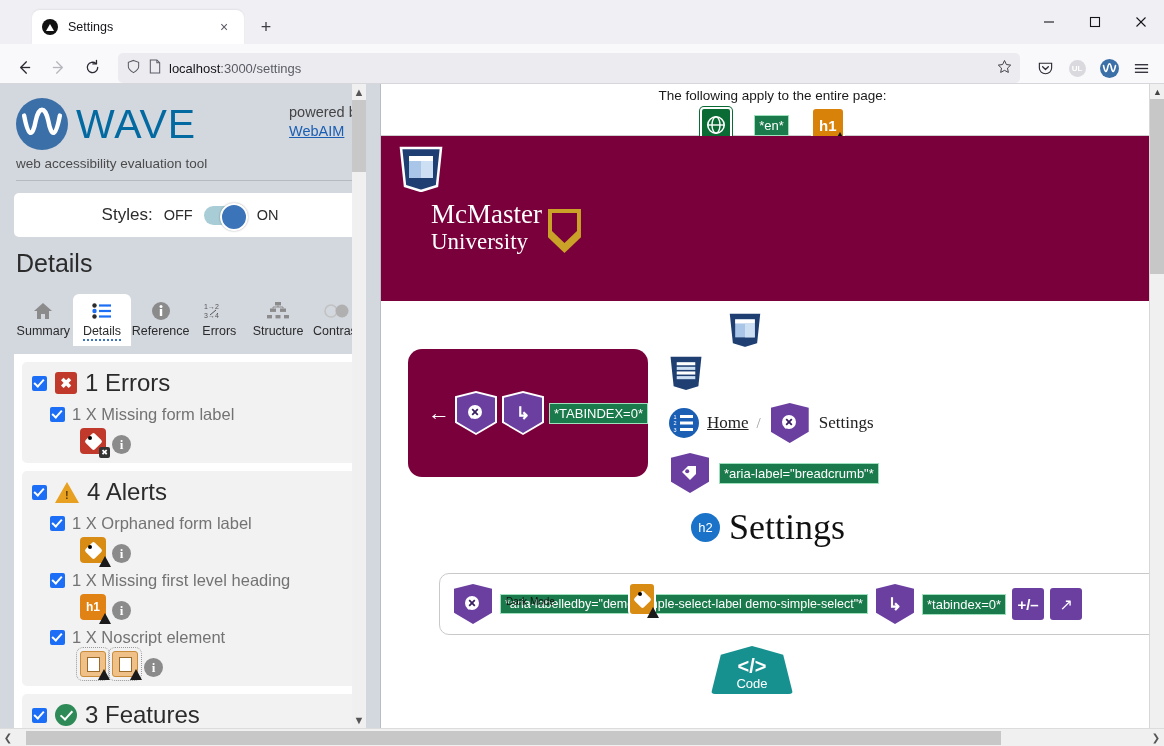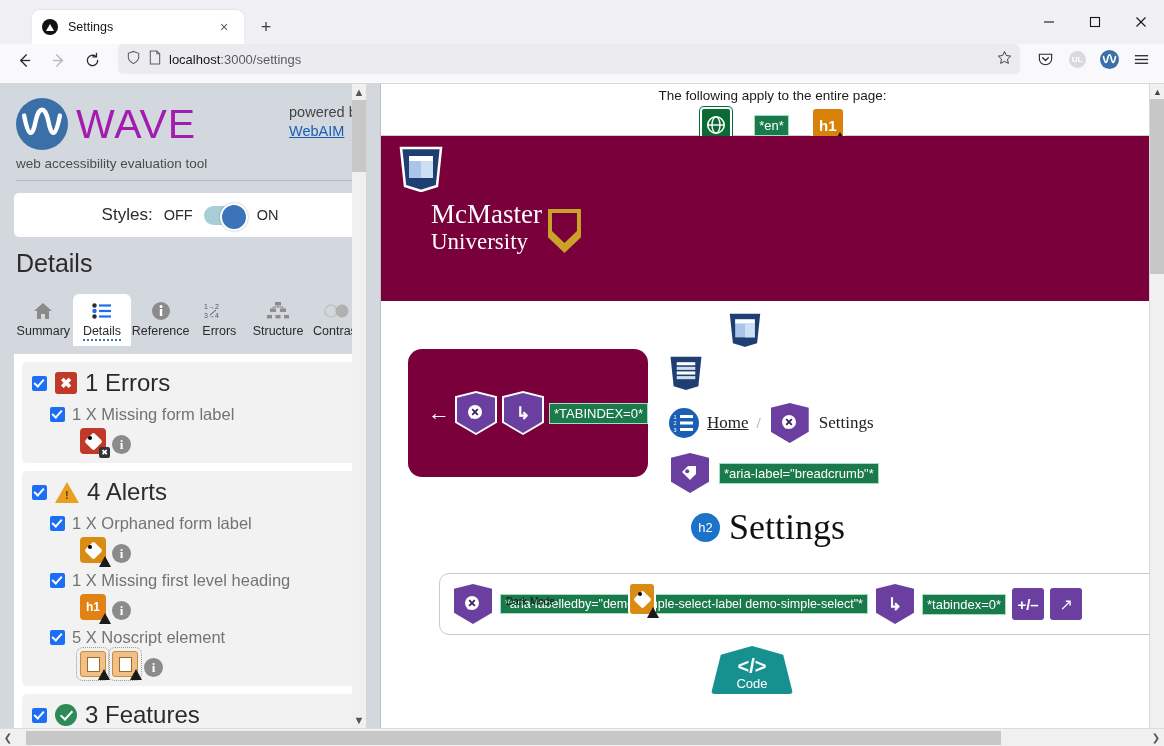--- a/index.html
+++ b/index.html
@@ -27,21 +27,21 @@
     border-bottom:7px solid #fff;
   }
   .tab-title { flex:1; font-size:12.5px; color:#15141a; margin-left:10px; white-space:nowrap; overflow:hidden; }
   .tab-close { width:20px;height:20px;display:flex;align-items:center;justify-content:center;color:#5b5b66;font-size:14px;}
   .newtab { width:28px;height:28px;margin-left:8px;margin-bottom:3px;display:flex;align-items:center;justify-content:center;
     color:#3d3d45;font-size:18px;font-weight:300;}
   .wincontrols{ position:absolute; right:0; top:0; height:44px; display:flex; }
   .wc { width:46px;height:44px;display:flex;align-items:center;justify-content:center;color:#15141a; }
   .wc svg{ display:block; }
 
-  .navbar { height:40px; background:#f9f9fb; display:flex; align-items:flex-start; padding:0 8px; gap:2px;
+  .navbar { height:40px; background:#f9f9fb; display:flex; align-items:flex-end; padding:0 8px; gap:2px;
             border-bottom:1px solid #d7d7db; }
   .navbtn { width:32px;height:32px;display:flex;align-items:center;justify-content:center;color:#2b2a33; }
   .navbtn.disabled{ color:#b6b6bd; }
   .urlbar { flex:1; height:30px; margin:0 8px; background:#ececf0; border-radius:5px;
             display:flex; align-items:center; padding:0 8px; gap:7px; }
   .url-text { font-size:13px; color:#5b5b66; white-space:nowrap; }
   .url-text b{ color:#15141a; font-weight:400; }
   .urlbar .star { margin-left:auto; color:#3d3d45; }
   .toolbar-icons { display:flex; align-items:center; gap:2px; }
   .tbicon { width:30px;height:30px;display:flex;align-items:center;justify-content:center;color:#2b2a33; }
@@ -52,21 +52,21 @@
   
   .content { flex:1; display:flex; min-height:0; position:relative; }
 
   
   .wave-panel { width:381px; background:#d3d7de; display:flex; flex-direction:column; min-height:0;
                 border-right:1px solid #b9bdc4; position:relative; }
   .wave-head { padding:14px 16px 0 16px; }
   .wave-logo-row{ display:flex; align-items:flex-start; }
   .wave-mark{ width:52px;height:52px;border-radius:50%;background:#3b6fa8;flex:none;
     display:flex;align-items:center;justify-content:center;}
-  .wave-word{ font-size:41px; color:#a21caf; letter-spacing:1px; margin-left:8px; line-height:52px; font-weight:400;}
+  .wave-word{ font-size:41px; color:#0369a1; letter-spacing:1px; margin-left:8px; line-height:52px; font-weight:400;}
   .powered { margin-left:auto; text-align:left; padding-top:5px; }
   .powered .p1{ font-size:14.5px; color:#444; line-height:19px; }
   .powered .p2{ font-size:14.5px; color:#1a5fb4; text-decoration:underline; line-height:19px; display:block;}
   .wave-sub{ font-size:13.5px; color:#4b4b4b; margin-top:6px; }
   .wave-rule{ height:1px; background:#b5b9c0; margin:9px 0 0 0; }
 
   .styles-bar{ margin:12px 14px 0 14px; background:#fff; border-radius:5px; height:44px;
                display:flex; align-items:center; justify-content:center; gap:11px; }
   .styles-label{ font-size:17px; color:#2c2c2c; }
   .styles-off,.styles-on{ font-size:14.5px; color:#2c2c2c; }
@@ -456,21 +456,21 @@
               <span class="cb"></span>
               <span class="sub-text">1 X Missing first level heading</span>
             </div>
             <div class="icon-row">
               <span class="h1box">h1<span class="mini-warn"></span></span>
               <span class="infoico">i</span>
             </div>
 
             <div class="sub-row">
               <span class="cb"></span>
-              <span class="sub-text">5 X Noscript element</span>
+              <span class="sub-text">1 X Noscript element</span>
             </div>
             <div class="icon-row">
               <span class="nsico nsbox">
                   <span class="page"></span>
                   <span class="mini-warn"></span>
                 </span>
               <span class="nsico nsbox">
                   <span class="page"></span>
                   <span class="mini-warn"></span>
                 </span>

